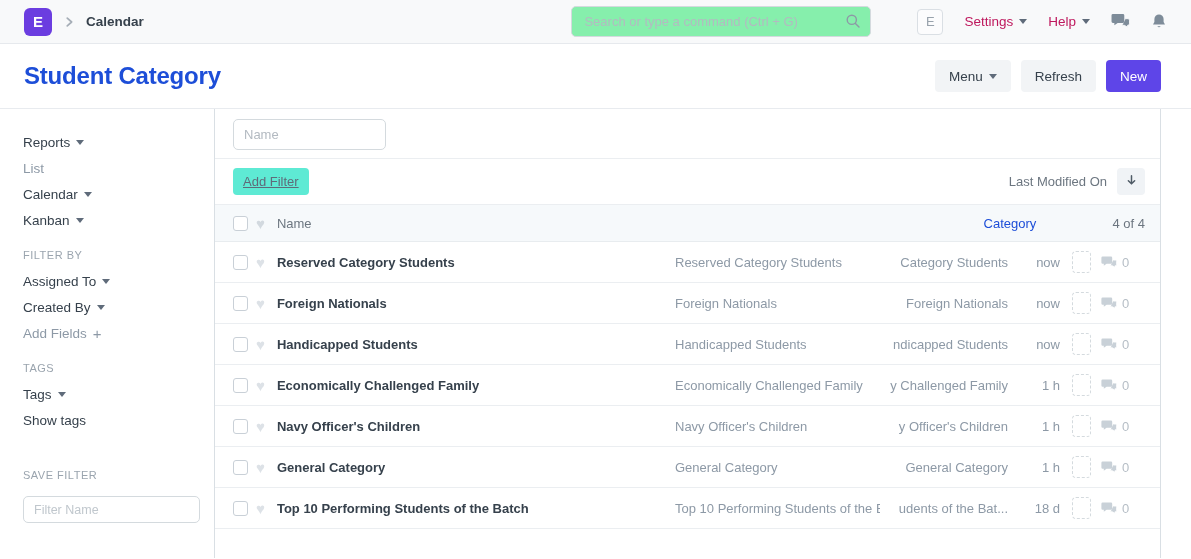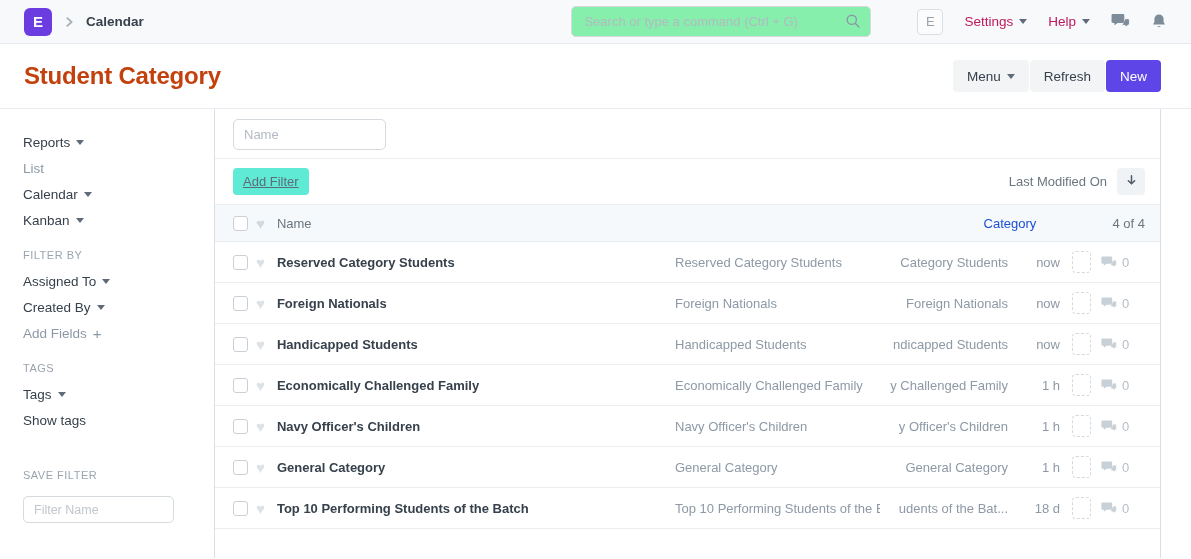--- a/index.html
+++ b/index.html
@@ -26,37 +26,37 @@
     background:#fcfcfd; color:#98a2ac; font-size:13px; display:flex; align-items:center;
     justify-content:center; cursor:pointer; }
   .nav-link { font-size:13.5px; color:#be185d; display:flex; align-items:center; cursor:pointer; }
   .caret { width:0; height:0; border-left:4px solid transparent; border-right:4px solid transparent;
     border-top:5px solid #5f6b7a; display:inline-block; margin-left:6px; }
   .icon-btn { cursor:pointer; display:flex; align-items:center; }
 
   
   .page-head { height:65px; background:#fff; border-bottom:1px solid #e8ebef;
     display:flex; align-items:center; padding:0 30px 0 24px; }
-  .page-title { font-size:24px; font-weight:600; color:#c2410c; letter-spacing:-0.2px; }
-  .head-actions { margin-left:auto; display:flex; gap:1px; }
+  .page-title { font-size:24px; font-weight:600; color:#1d4ed8; letter-spacing:-0.2px; }
+  .head-actions { margin-left:auto; display:flex; gap:10px; }
   .btn { height:32px; border:none; border-radius:4px; font-size:13.5px; padding:0 14px;
     cursor:pointer; font-family:"Liberation Sans", sans-serif; display:flex; align-items:center; }
   .btn-default { background:#f2f4f6; color:#36414c; }
   .btn-primary { background:#5e45e8; color:#fff; }
 
   
   .layout { display:flex; height:449px; }
   .sidebar { width:215px; flex:none; border-right:1px solid #d9dfe4; padding:26px 12px 0 23px; }
   .side-item { font-size:13.5px; margin-bottom:12px; height:14px; display:flex;
     align-items:center; color:#36414c; cursor:pointer; }
   .side-item.muted { color:#8d99a6; }
   .side-heading { font-size:11px; color:#9aa4ae; letter-spacing:.5px; margin:22px 0 13px;
     font-weight:400; }
   .plus { font-size:15px; margin-left:6px; color:#8d99a6; }
-  .side-input { width:151px; height:27px; border:1px solid #d4dade; border-radius:5px;
+  .side-input { width:177px; height:27px; border:1px solid #d4dade; border-radius:5px;
     font-size:12.5px; padding:0 10px; margin-top:2px; outline:none; color:#36414c;
     font-family:"Liberation Sans", sans-serif; }
   .side-input::placeholder { color:#c0c7cd; }
   .gap8 { height:8px; }
 
   
   .main { flex:1; margin-right:30px; border-right:1px solid #d9dfe4; display:flex; flex-direction:column; }
   .filter-top { height:50px; border-bottom:1px solid #ebeef1; padding:10px 0 0 18px; }
   .name-input { width:153px; height:31px; border:1px solid #d4dade; border-radius:5px;
     font-size:13px; padding:0 10px; outline:none; color:#36414c;

